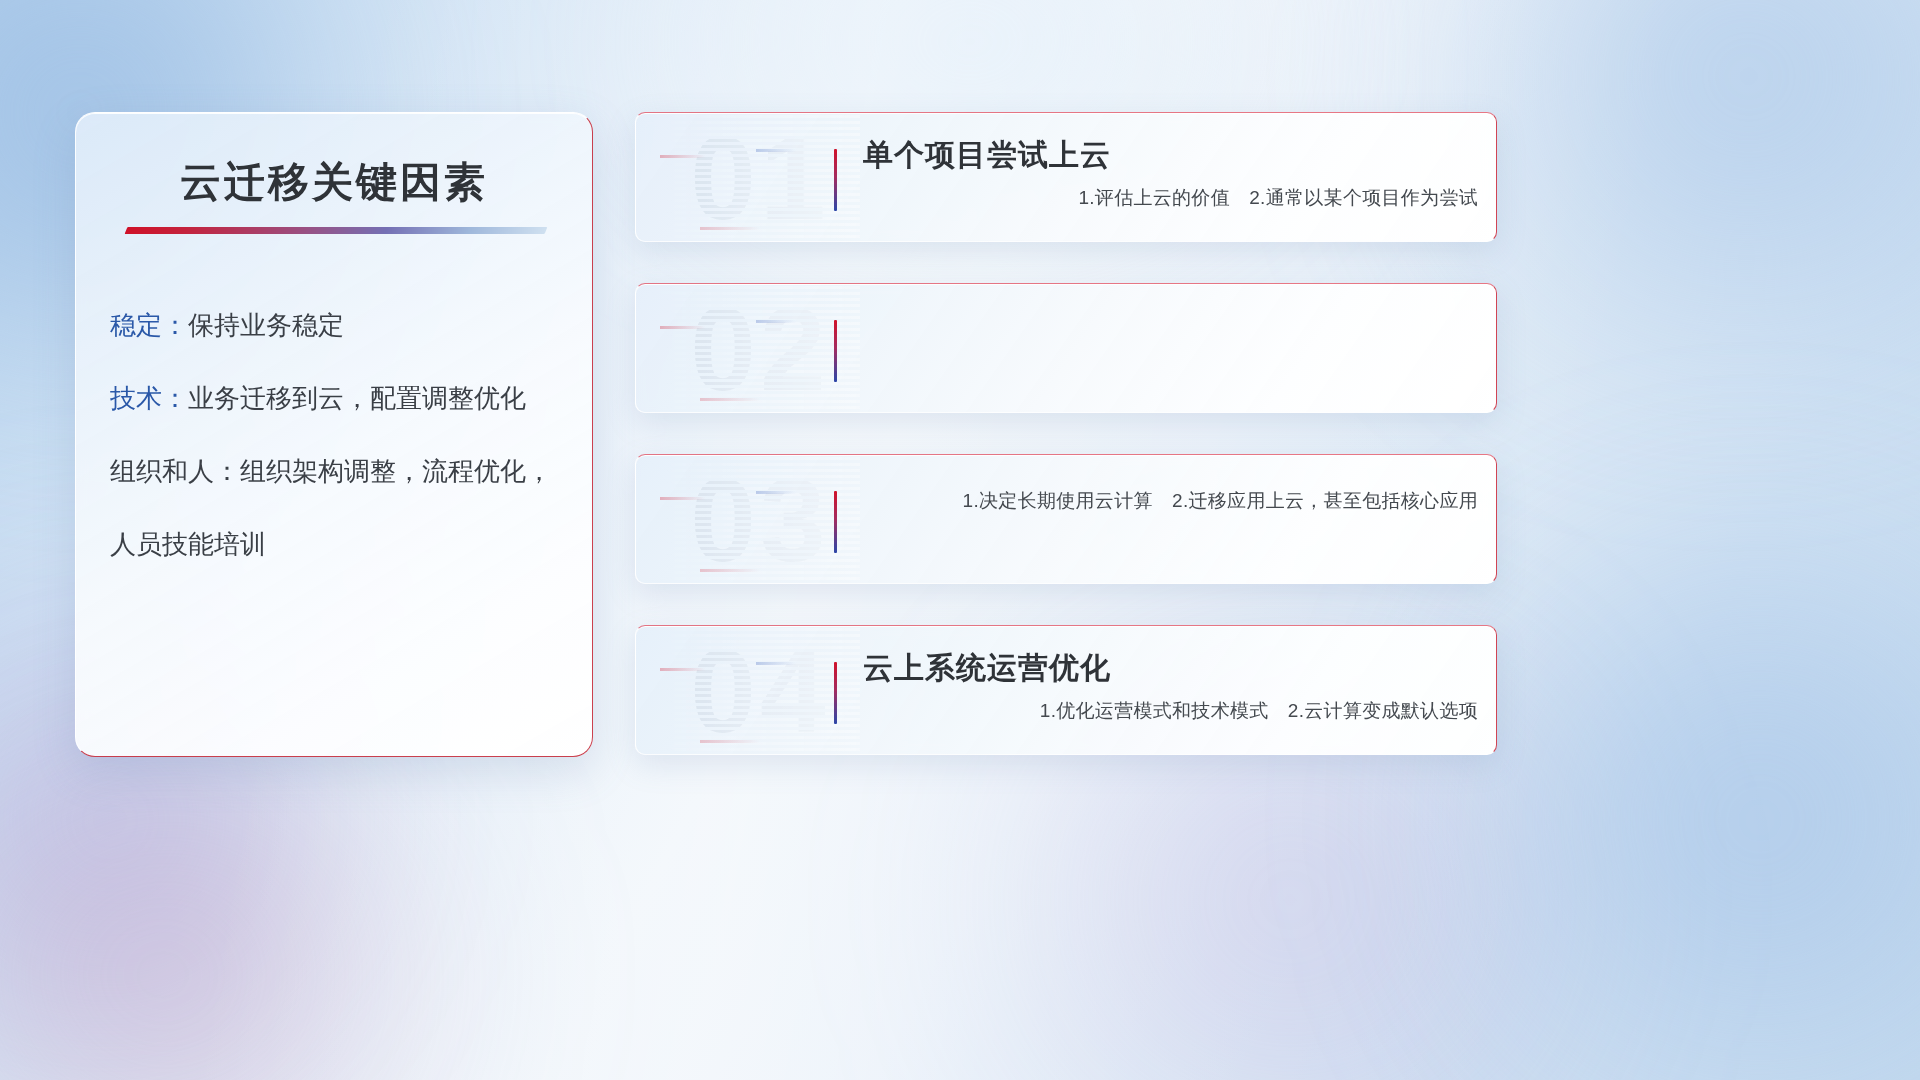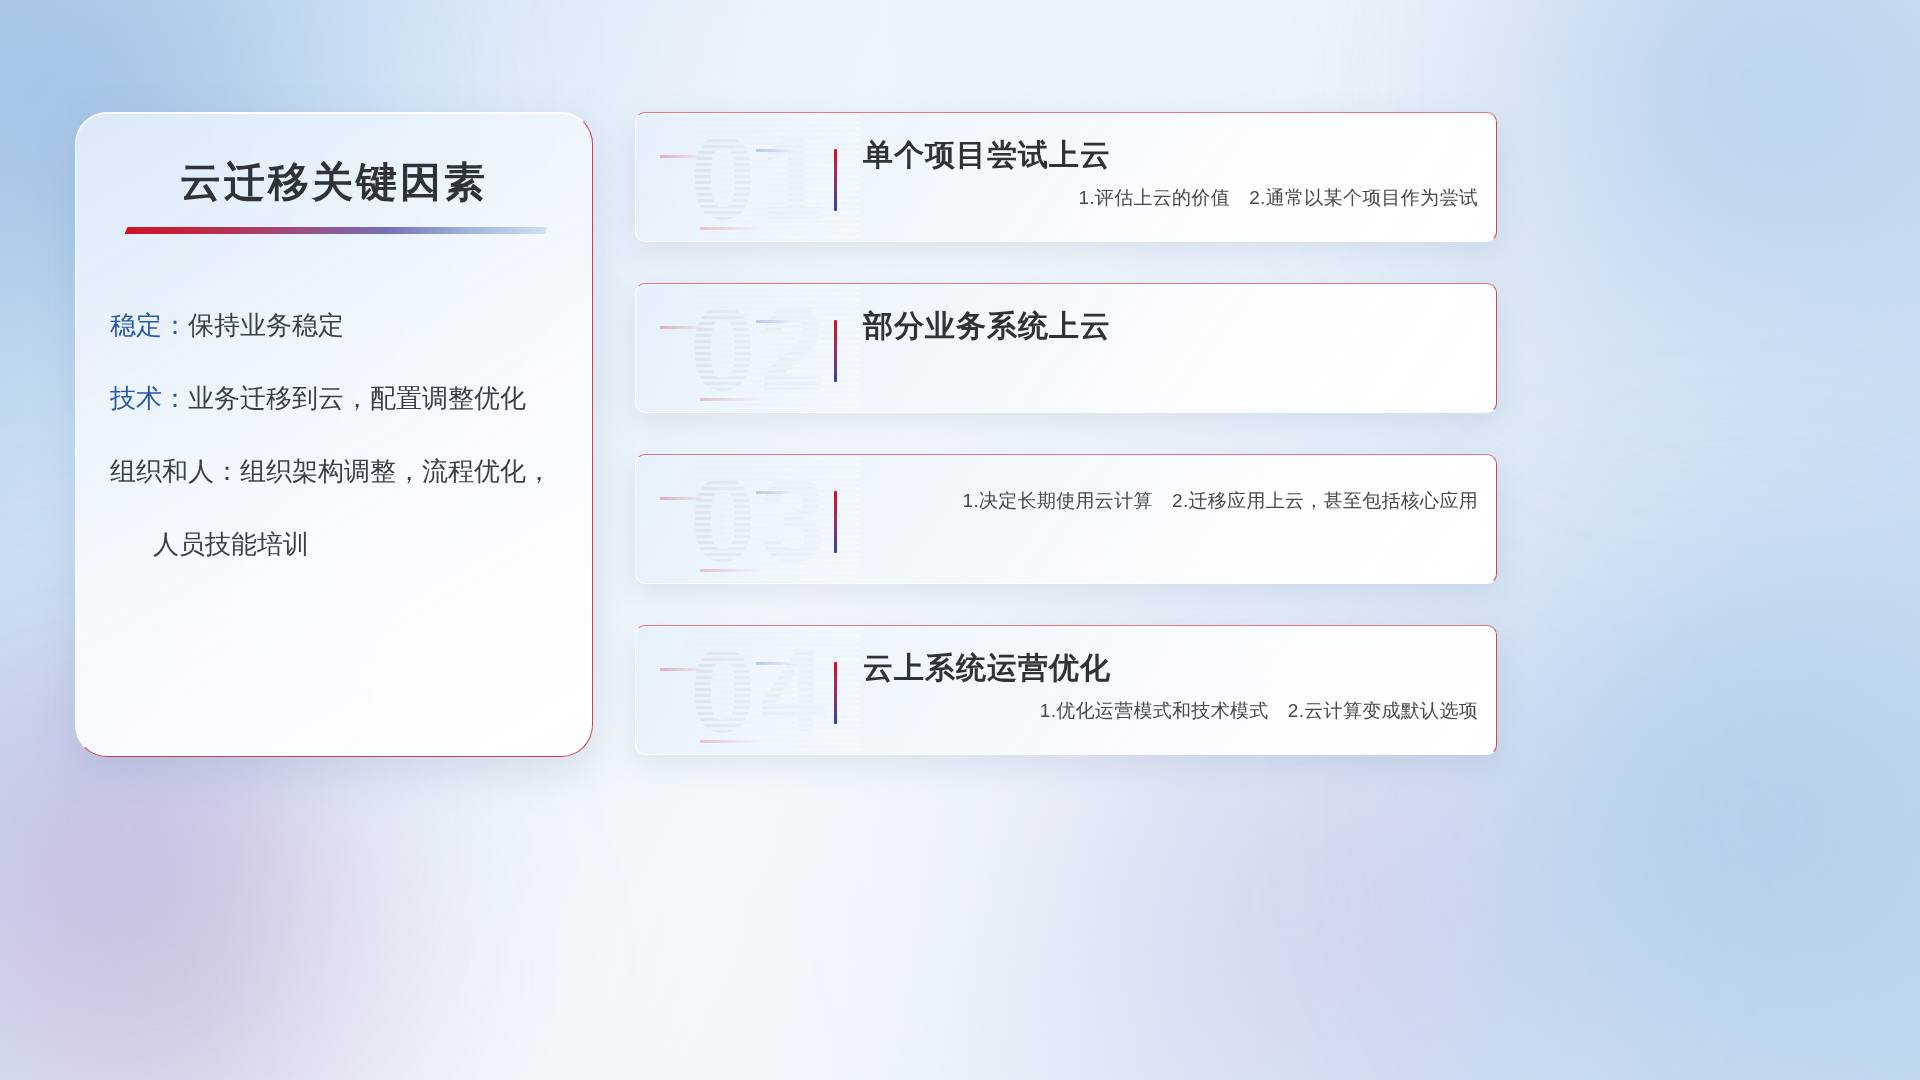--- a/index.html
+++ b/index.html
@@ -43,21 +43,21 @@
     background:radial-gradient(circle at 50% 60%, rgba(214,232,248,.85), rgba(214,232,248,0) 70%); }
   .bg-sheen {
     position:absolute; inset:0;
     background:linear-gradient(100deg, rgba(255,255,255,0) 18%, rgba(255,255,255,.42) 42%, rgba(255,255,255,.18) 58%, rgba(255,255,255,0) 80%);
   }
 
   
   #left-panel {
     position:absolute; left:75px; top:112px; width:518px; height:645px;
     z-index:3;
-    border-radius:32px;
+    border-radius:20px;
     background:linear-gradient(150deg,
         rgba(226,238,250,.88) 0%,
         rgba(238,245,252,.90) 30%,
         rgba(248,251,254,.93) 55%,
         rgba(252,253,255,.96) 78%,
         rgba(255,255,255,.97) 100%);
     border:1px solid rgba(255,255,255,.85);
     border-right:1.4px solid rgba(196,32,48,.85);
     border-bottom:1.4px solid rgba(196,32,48,.85);
     box-shadow:0 14px 44px rgba(104,136,180,.20), inset 0 1px 0 rgba(255,255,255,.9);
@@ -76,21 +76,21 @@
     border-radius:1px;
     transform:skewX(-22deg);
   }
   .panel-list { position:absolute; left:34px; right:28px; top:195px; }
   .panel-line {
     font-size:26px; color:#3a3f46; line-height:1.38;
     margin-bottom:37px; white-space:nowrap;
   }
   .panel-line:last-child { margin-bottom:0; }
   .panel-line.wrapline { }
-  .panel-line.contline { margin-bottom:0;margin-left:43px; }
+  .panel-line.contline { margin-bottom:0; }
   .lbl-blue { color:#2a58a8; }
   .lbl-dark { color:#3a3f46; }
 
   
   #cards { position:absolute; left:635px; top:112px; width:862px; z-index:3; }
   .step-card {
     position:relative; height:130px; margin-bottom:41px;
     border-radius:10px;
     background:linear-gradient(125deg,
        rgba(229,239,250,.92) 0%,
@@ -188,21 +188,20 @@
       <div class="card-text">
         <div class="card-title">单个项目尝试上云</div>
         <div class="card-sub">1.评估上云的价值　2.通常以某个项目作为尝试</div>
       </div>
     </article>
     <article class="step-card">
       <div class="ghost-num">02</div>
       <div class="ghost-tint"></div>
       <div class="accent-bar"></div>
       <div class="card-text">
-        <div class="card-title">部分业务系统上云</div>
       </div>
     </article>
     <article class="step-card">
       <div class="ghost-num">03</div>
       <div class="ghost-tint"></div>
       <div class="accent-bar"></div>
       <div class="card-text">
         <div class="card-sub">1.决定长期使用云计算　2.迁移应用上云，甚至包括核心应用</div>
       </div>
     </article>

